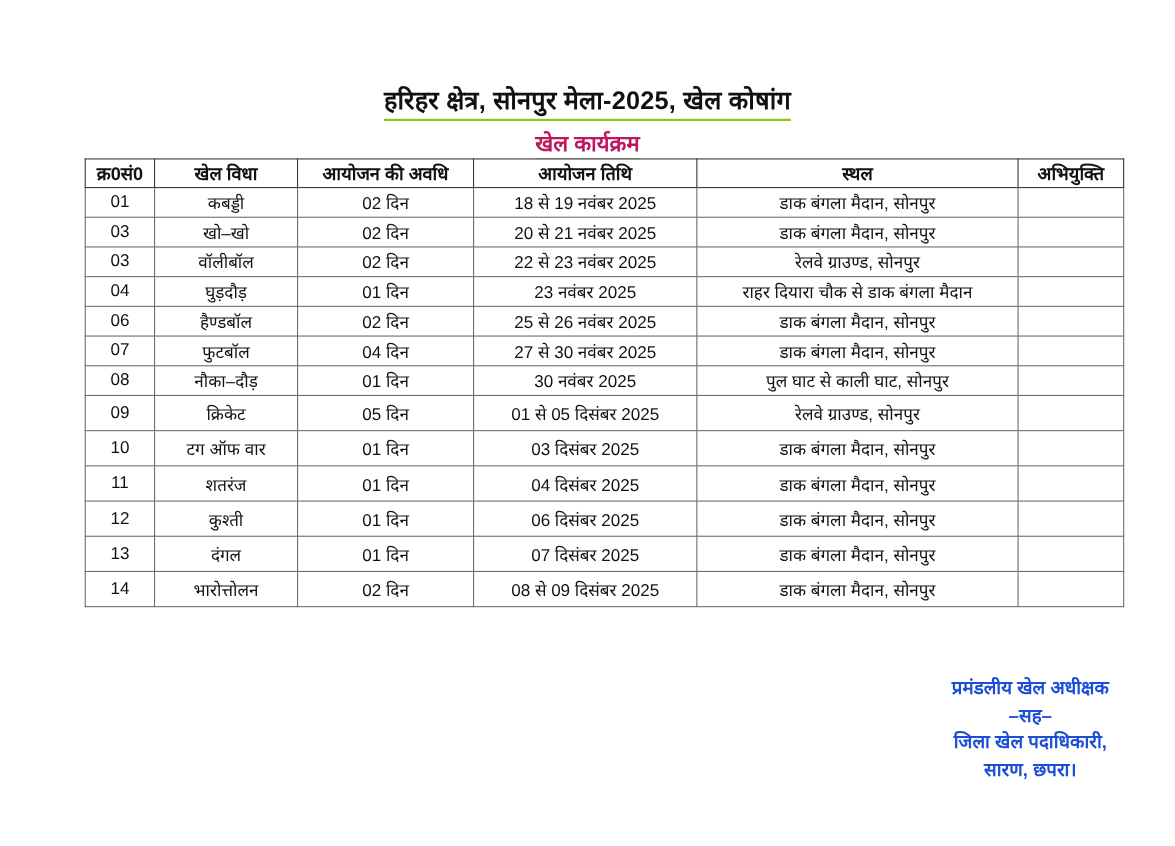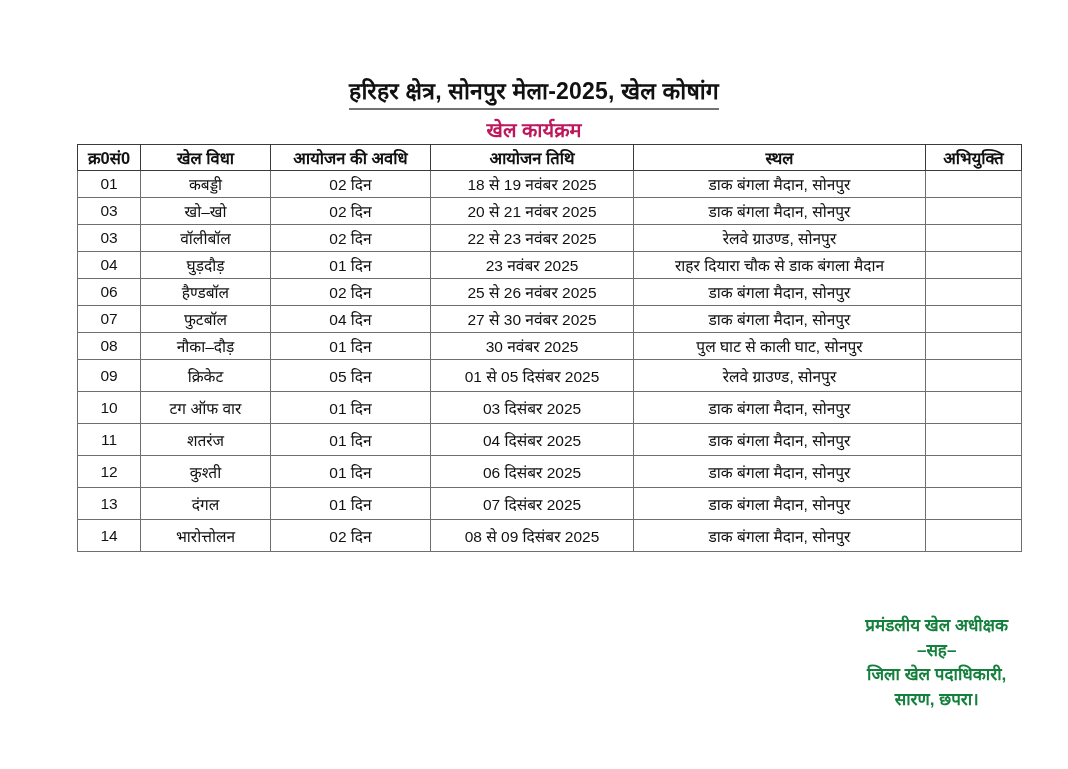--- a/index.html
+++ b/index.html
@@ -23,21 +23,21 @@
     top: 76px;
     width: 1068px;
     text-align: center;
   }
   .doc-title {
     font-size: 23px;
     font-weight: bold;
     letter-spacing: 0.2px;
     line-height: 1.35;
     display: inline-block;
-    border-bottom: 2px solid #737373;
+    border-bottom: 2px solid #84cc16;
     padding-bottom: 1px;
     color: #111111;
   }
   .doc-subtitle-wrap {
     margin-top: 6px;
     text-align: center;
   }
   .doc-subtitle {
     font-size: 20px;
     font-weight: bold;
@@ -93,21 +93,21 @@
 
   
   .signature-block {
     position: absolute;
     right: 60px;
     top: 614px;
     text-align: center;
     font-size: 17px;
     font-weight: bold;
     line-height: 1.45;
-    color: #15803d;
+    color: #1d4ed8;
   }
   .signature-block div {
     white-space: nowrap;
   }
 </style>
 </head>
 <body>
 
 <div class="title-block">
   <div class="doc-title">हरिहर क्षेत्र, सोनपुर मेला-2025, खेल कोषांग</div>

